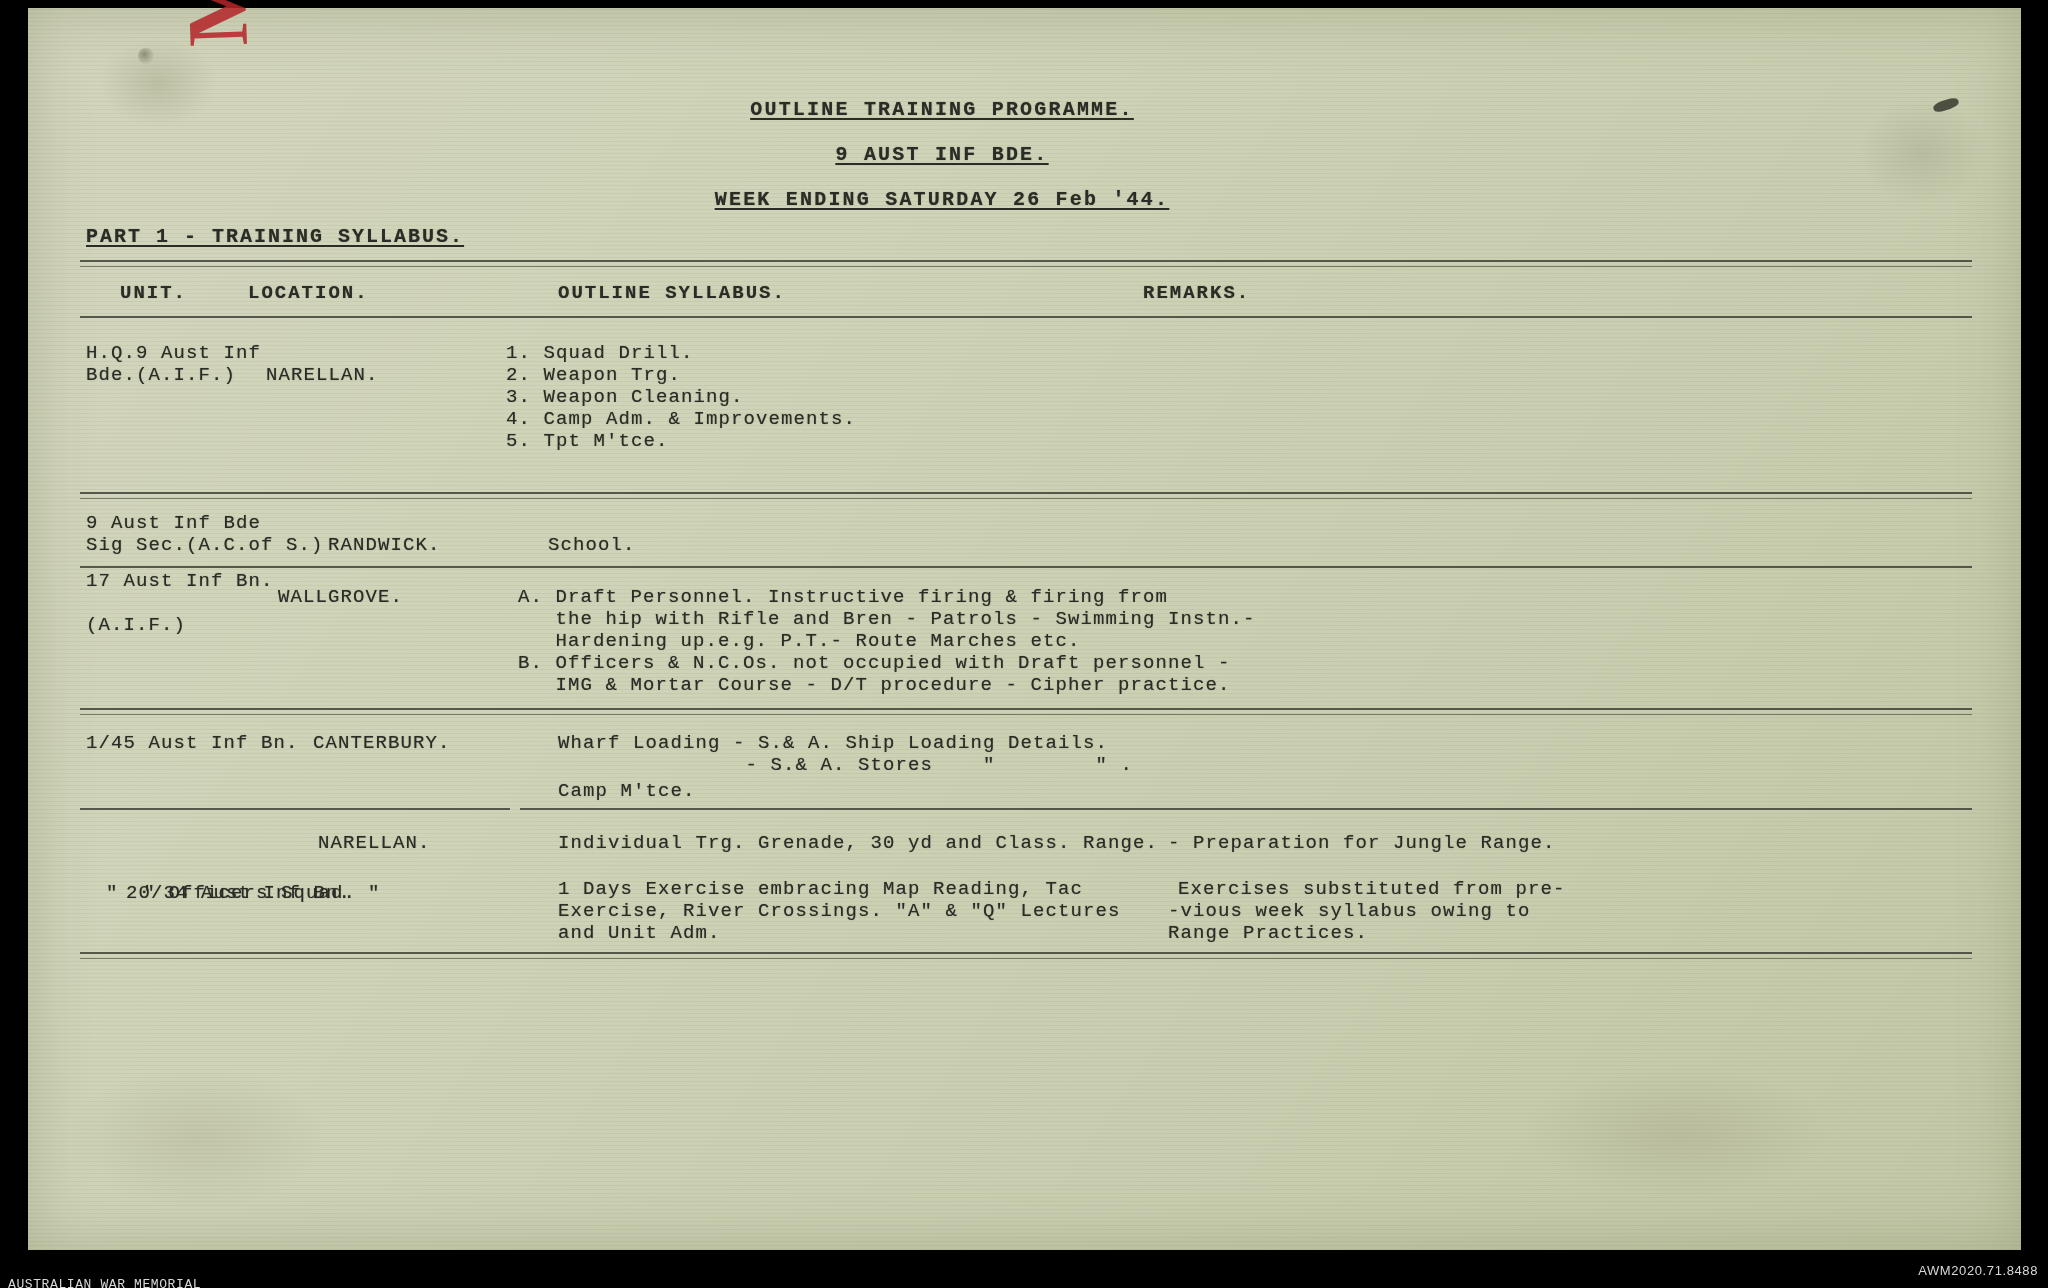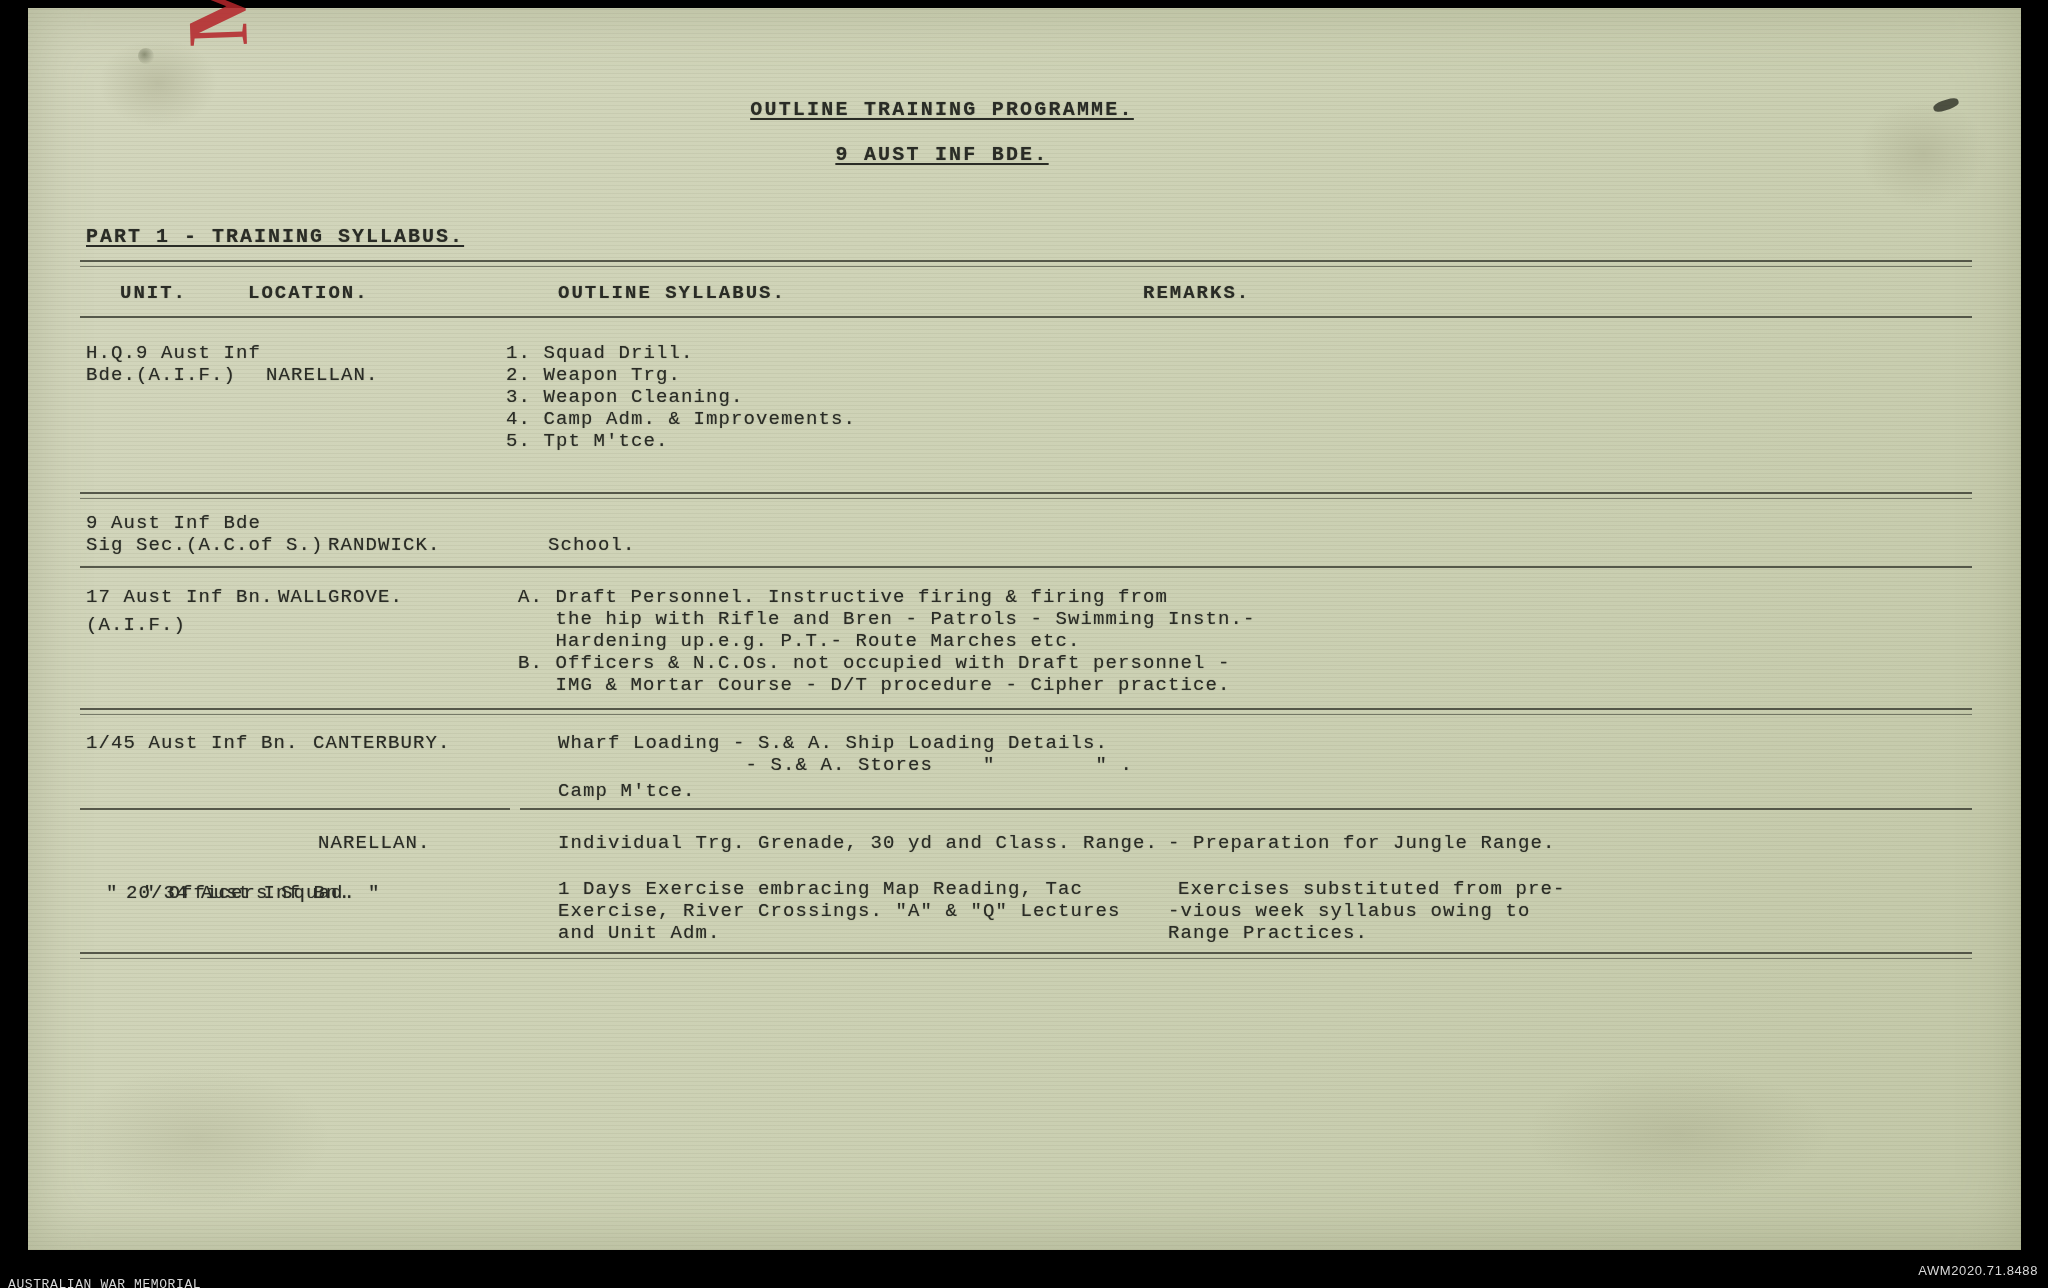--- a/index.html
+++ b/index.html
@@ -160,20 +160,21 @@
     <div class="blotch b2"></div>
     <div class="blotch b3"></div>
     <div class="blotch b4"></div>
     <div class="tear"></div>
     <div class="pin"></div>
 
     <div id="crayon">M504</div>
 
     <div class="center-block ul" style="top:90px;">OUTLINE TRAINING PROGRAMME.</div>
     <div class="center-block ul" style="top:135px;">9 AUST INF BDE.</div>
+    <div class="center-block ul" style="top:180px;">WEEK ENDING SATURDAY 26 Feb '44.</div>
 
     <div class="tt bold ul" style="left:58px; top:216px; font-size:20px; letter-spacing:2px;">PART 1 - TRAINING SYLLABUS.</div>
 
     <div class="rule" style="left:52px; top:252px; width:1892px;"></div>
     <div class="rule thin" style="left:52px; top:258px; width:1892px;"></div>
 
     <div class="tt bold" style="left:92px; top:272px; letter-spacing:2px;">UNIT.</div>
     <div class="tt bold" style="left:220px; top:272px; letter-spacing:2px;">LOCATION.</div>
     <div class="tt bold" style="left:530px; top:272px; letter-spacing:2px;">OUTLINE SYLLABUS.</div>
     <div class="tt bold" style="left:1115px; top:272px; letter-spacing:2px;">REMARKS.</div>
@@ -193,21 +194,21 @@
     <div class="rule" style="left:52px; top:484px; width:1892px;"></div>
     <div class="rule thin" style="left:52px; top:490px; width:1892px;"></div>
 
     <div class="tt" style="left:58px; top:502px;">9 Aust Inf Bde</div>
     <div class="tt" style="left:58px; top:524px;">Sig Sec.(A.C.of S.)</div>
     <div class="tt" style="left:300px; top:524px;">RANDWICK.</div>
     <div class="tt" style="left:520px; top:524px;">School.</div>
 
     <div class="rule" style="left:52px; top:558px; width:1892px;"></div>
 
-    <div class="tt" style="left:58px; top:576px;">17 Aust Inf Bn.</div>
+    <div class="tt" style="left:58px; top:560px;">17 Aust Inf Bn.</div>
     <div class="tt" style="left:58px; top:598px;margin-top:6px;">(A.I.F.)</div>
     <div class="tt" style="left:250px; top:576px;">WALLGROVE.</div>
 
     <div class="tt" style="left:490px; top:576px;">A. Draft Personnel. Instructive firing &amp; firing from</div>
     <div class="tt" style="left:490px; top:620px;">   Hardening up.e.g. P.T.- Route Marches etc.</div>
     <div class="tt" style="left:490px; top:598px;">   the hip with Rifle and Bren - Patrols - Swimming Instn.-</div>
     <div class="tt" style="left:490px; top:642px;">B. Officers &amp; N.C.Os. not occupied with Draft personnel -</div>
     <div class="tt" style="left:490px; top:664px;">   IMG &amp; Mortar Course - D/T procedure - Cipher practice.</div>
 
     <div class="rule" style="left:52px; top:700px; width:1892px;"></div>

